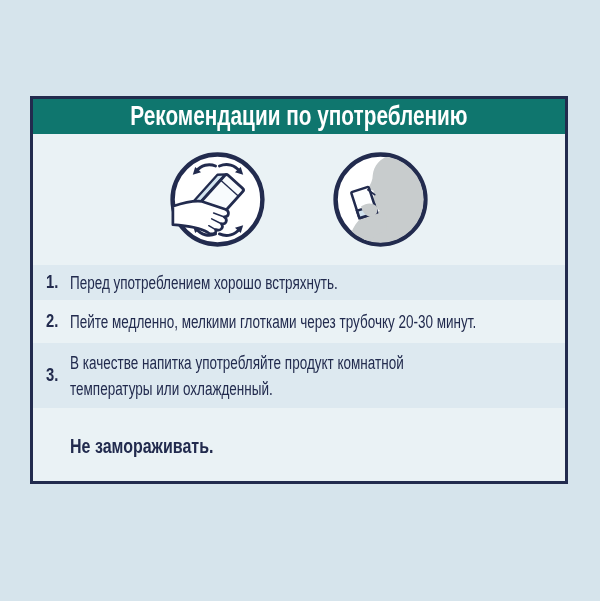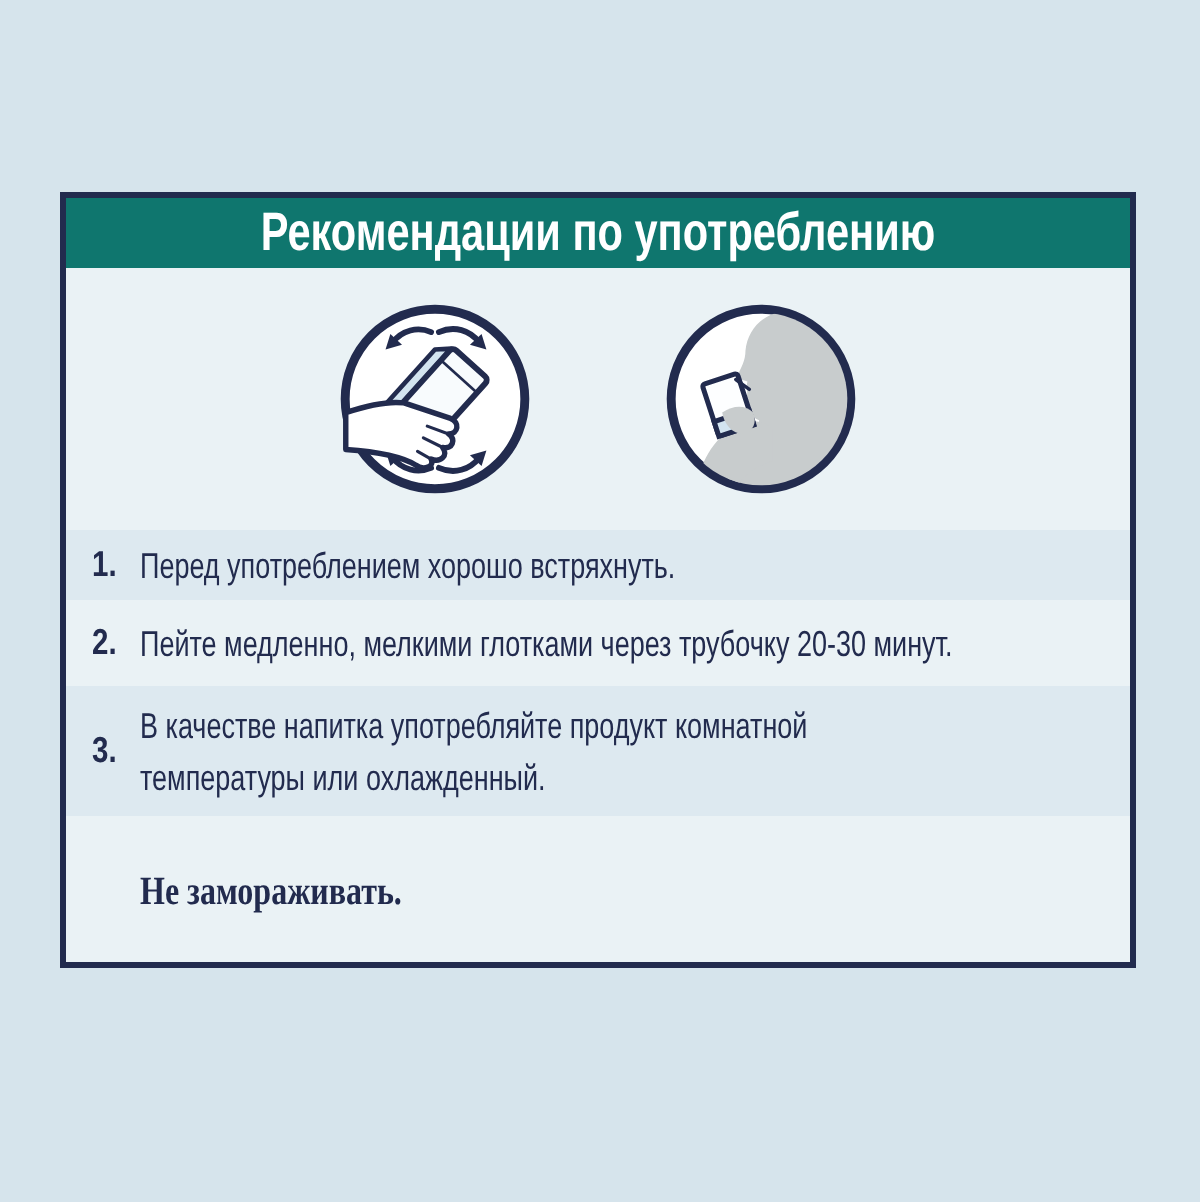--- a/index.html
+++ b/index.html
@@ -71,21 +71,21 @@
   }
   .txt {
     font-size: 18px;
     line-height: 26px;
     transform: scaleX(0.75);
     transform-origin: 0 50%;
     white-space: nowrap;
   }
   .txt.wrap { white-space: normal; width: 632px; }
 
-  .card-footer { height: 73px; font-family: Liberation Serif, serif; }
+  .card-footer { height: 73px; }
   .note {
     display: inline-block;
     margin: 27px 0 0 37px;
     color: #222b4e;
     font-size: 20px;
     font-weight: 700;
     white-space: nowrap;
     transform: scaleX(0.8);
     transform-origin: 0 50%;
   }

